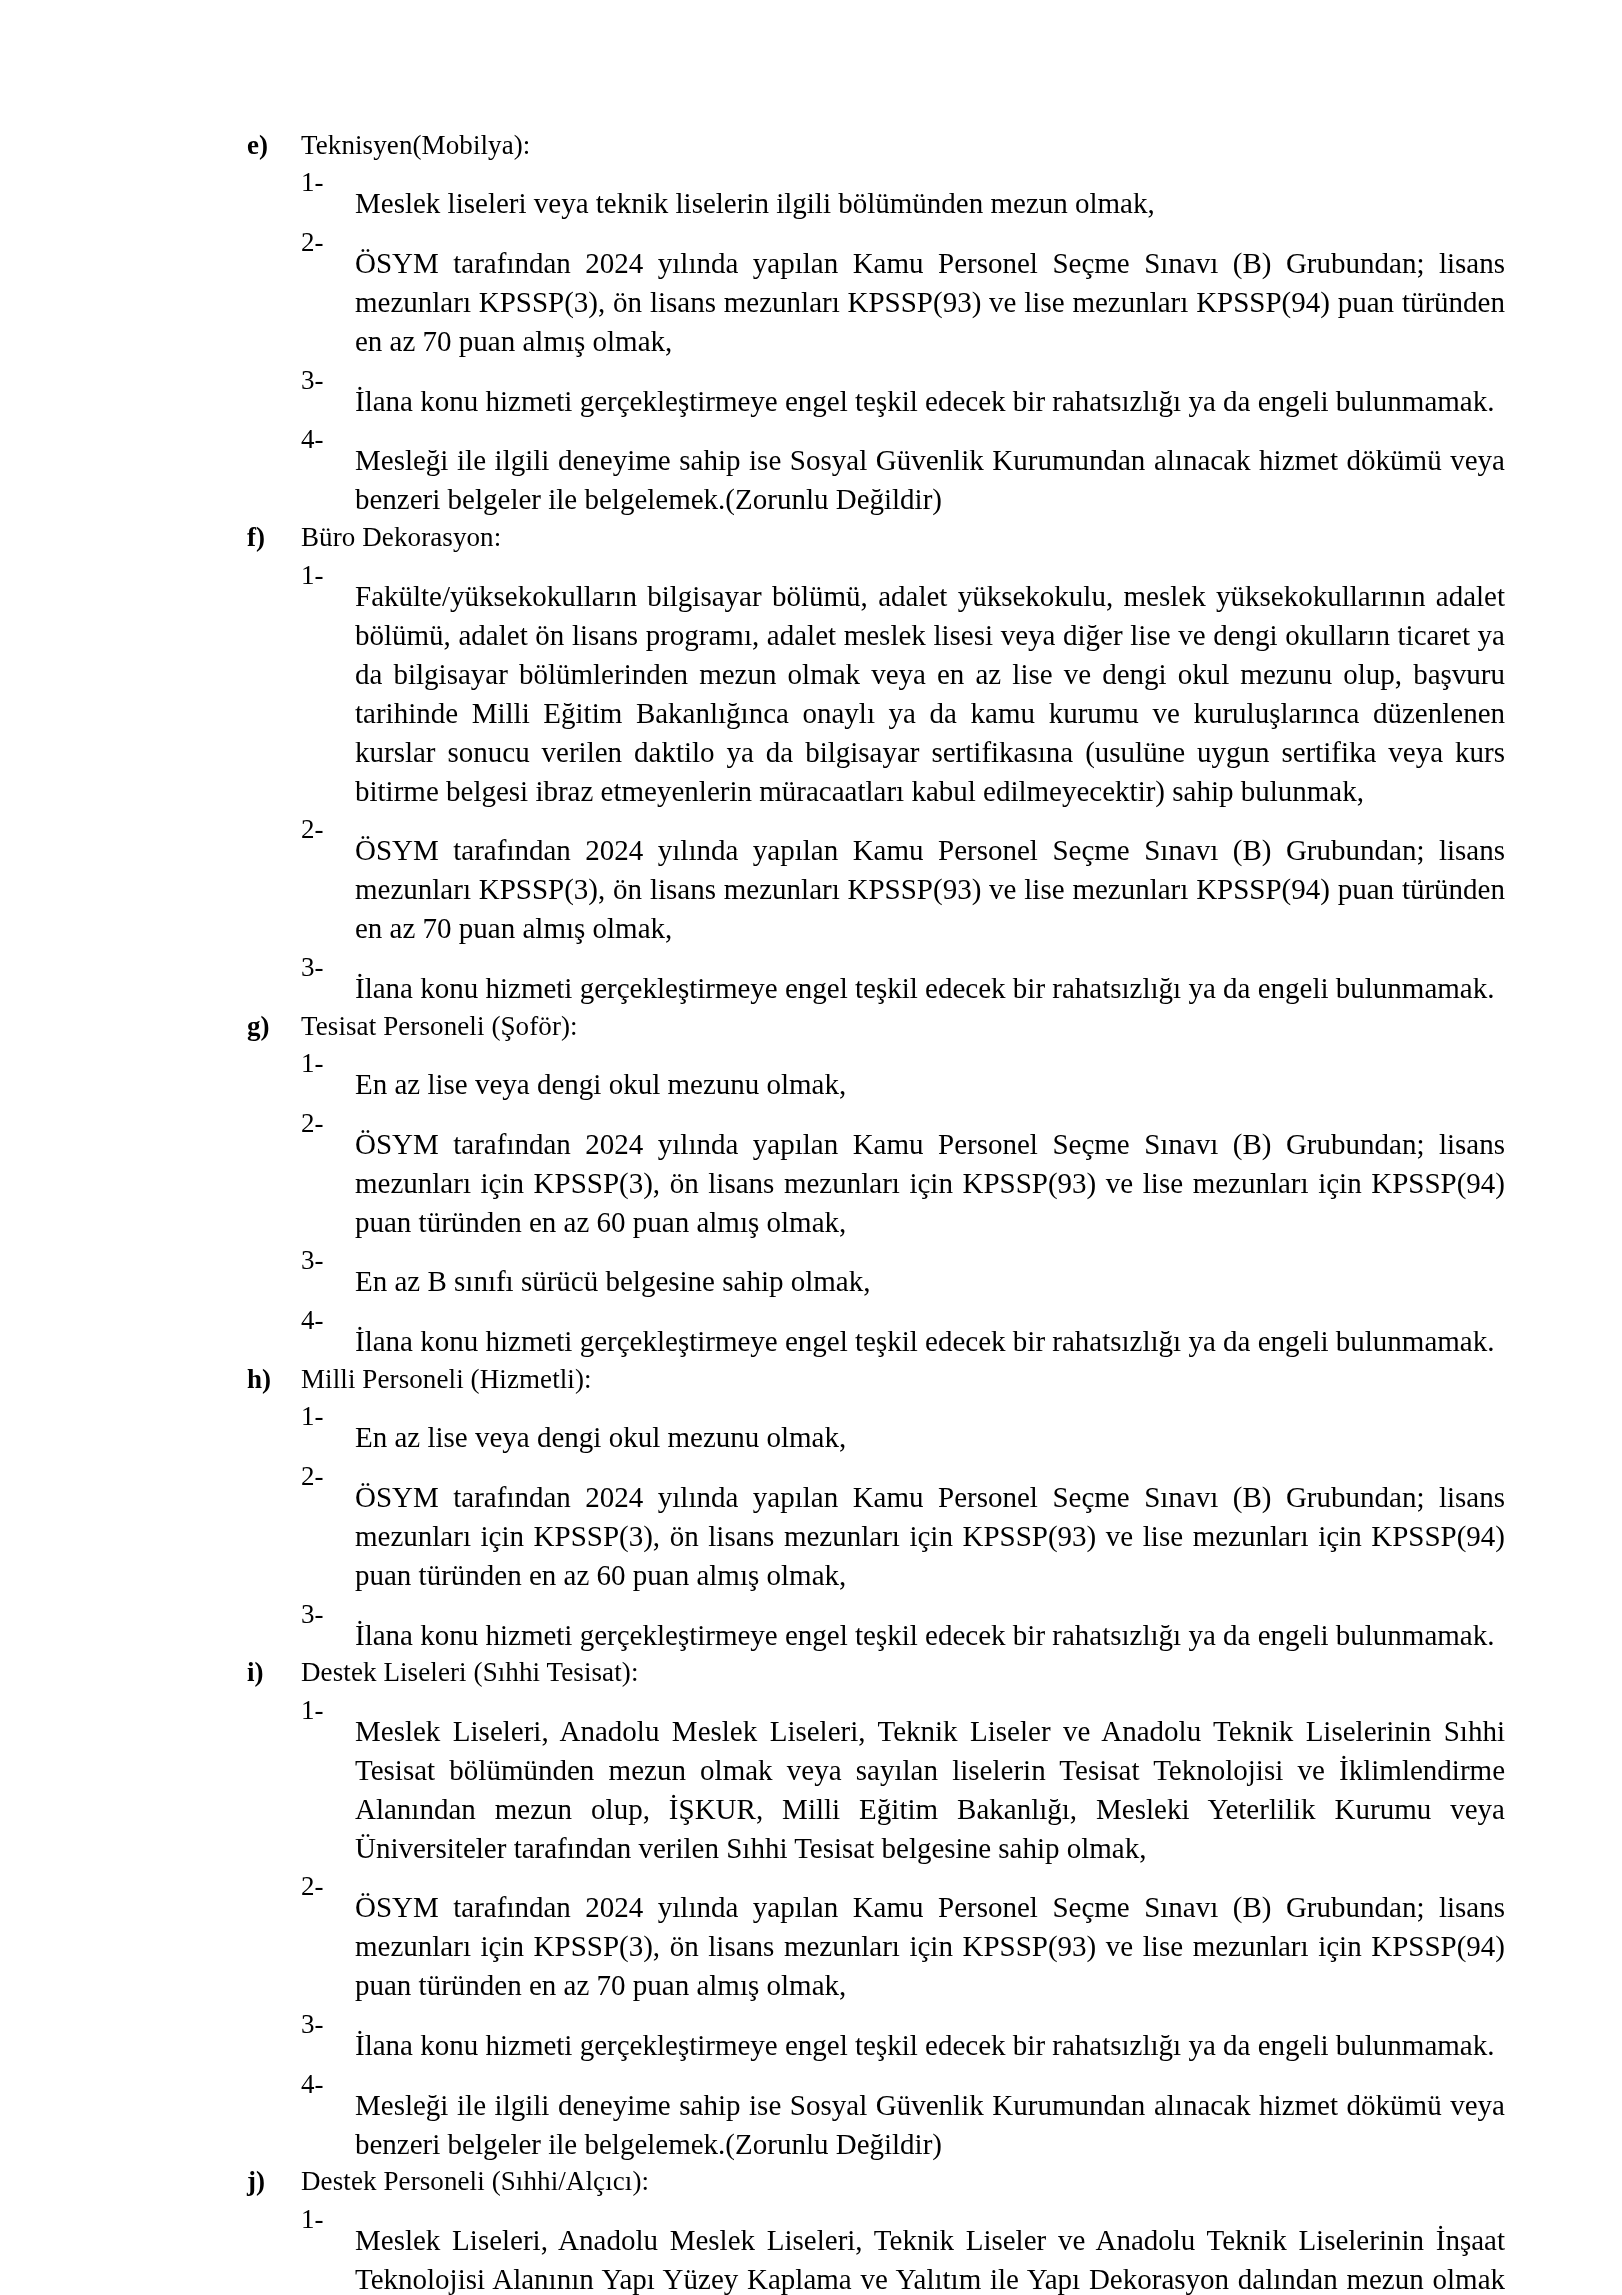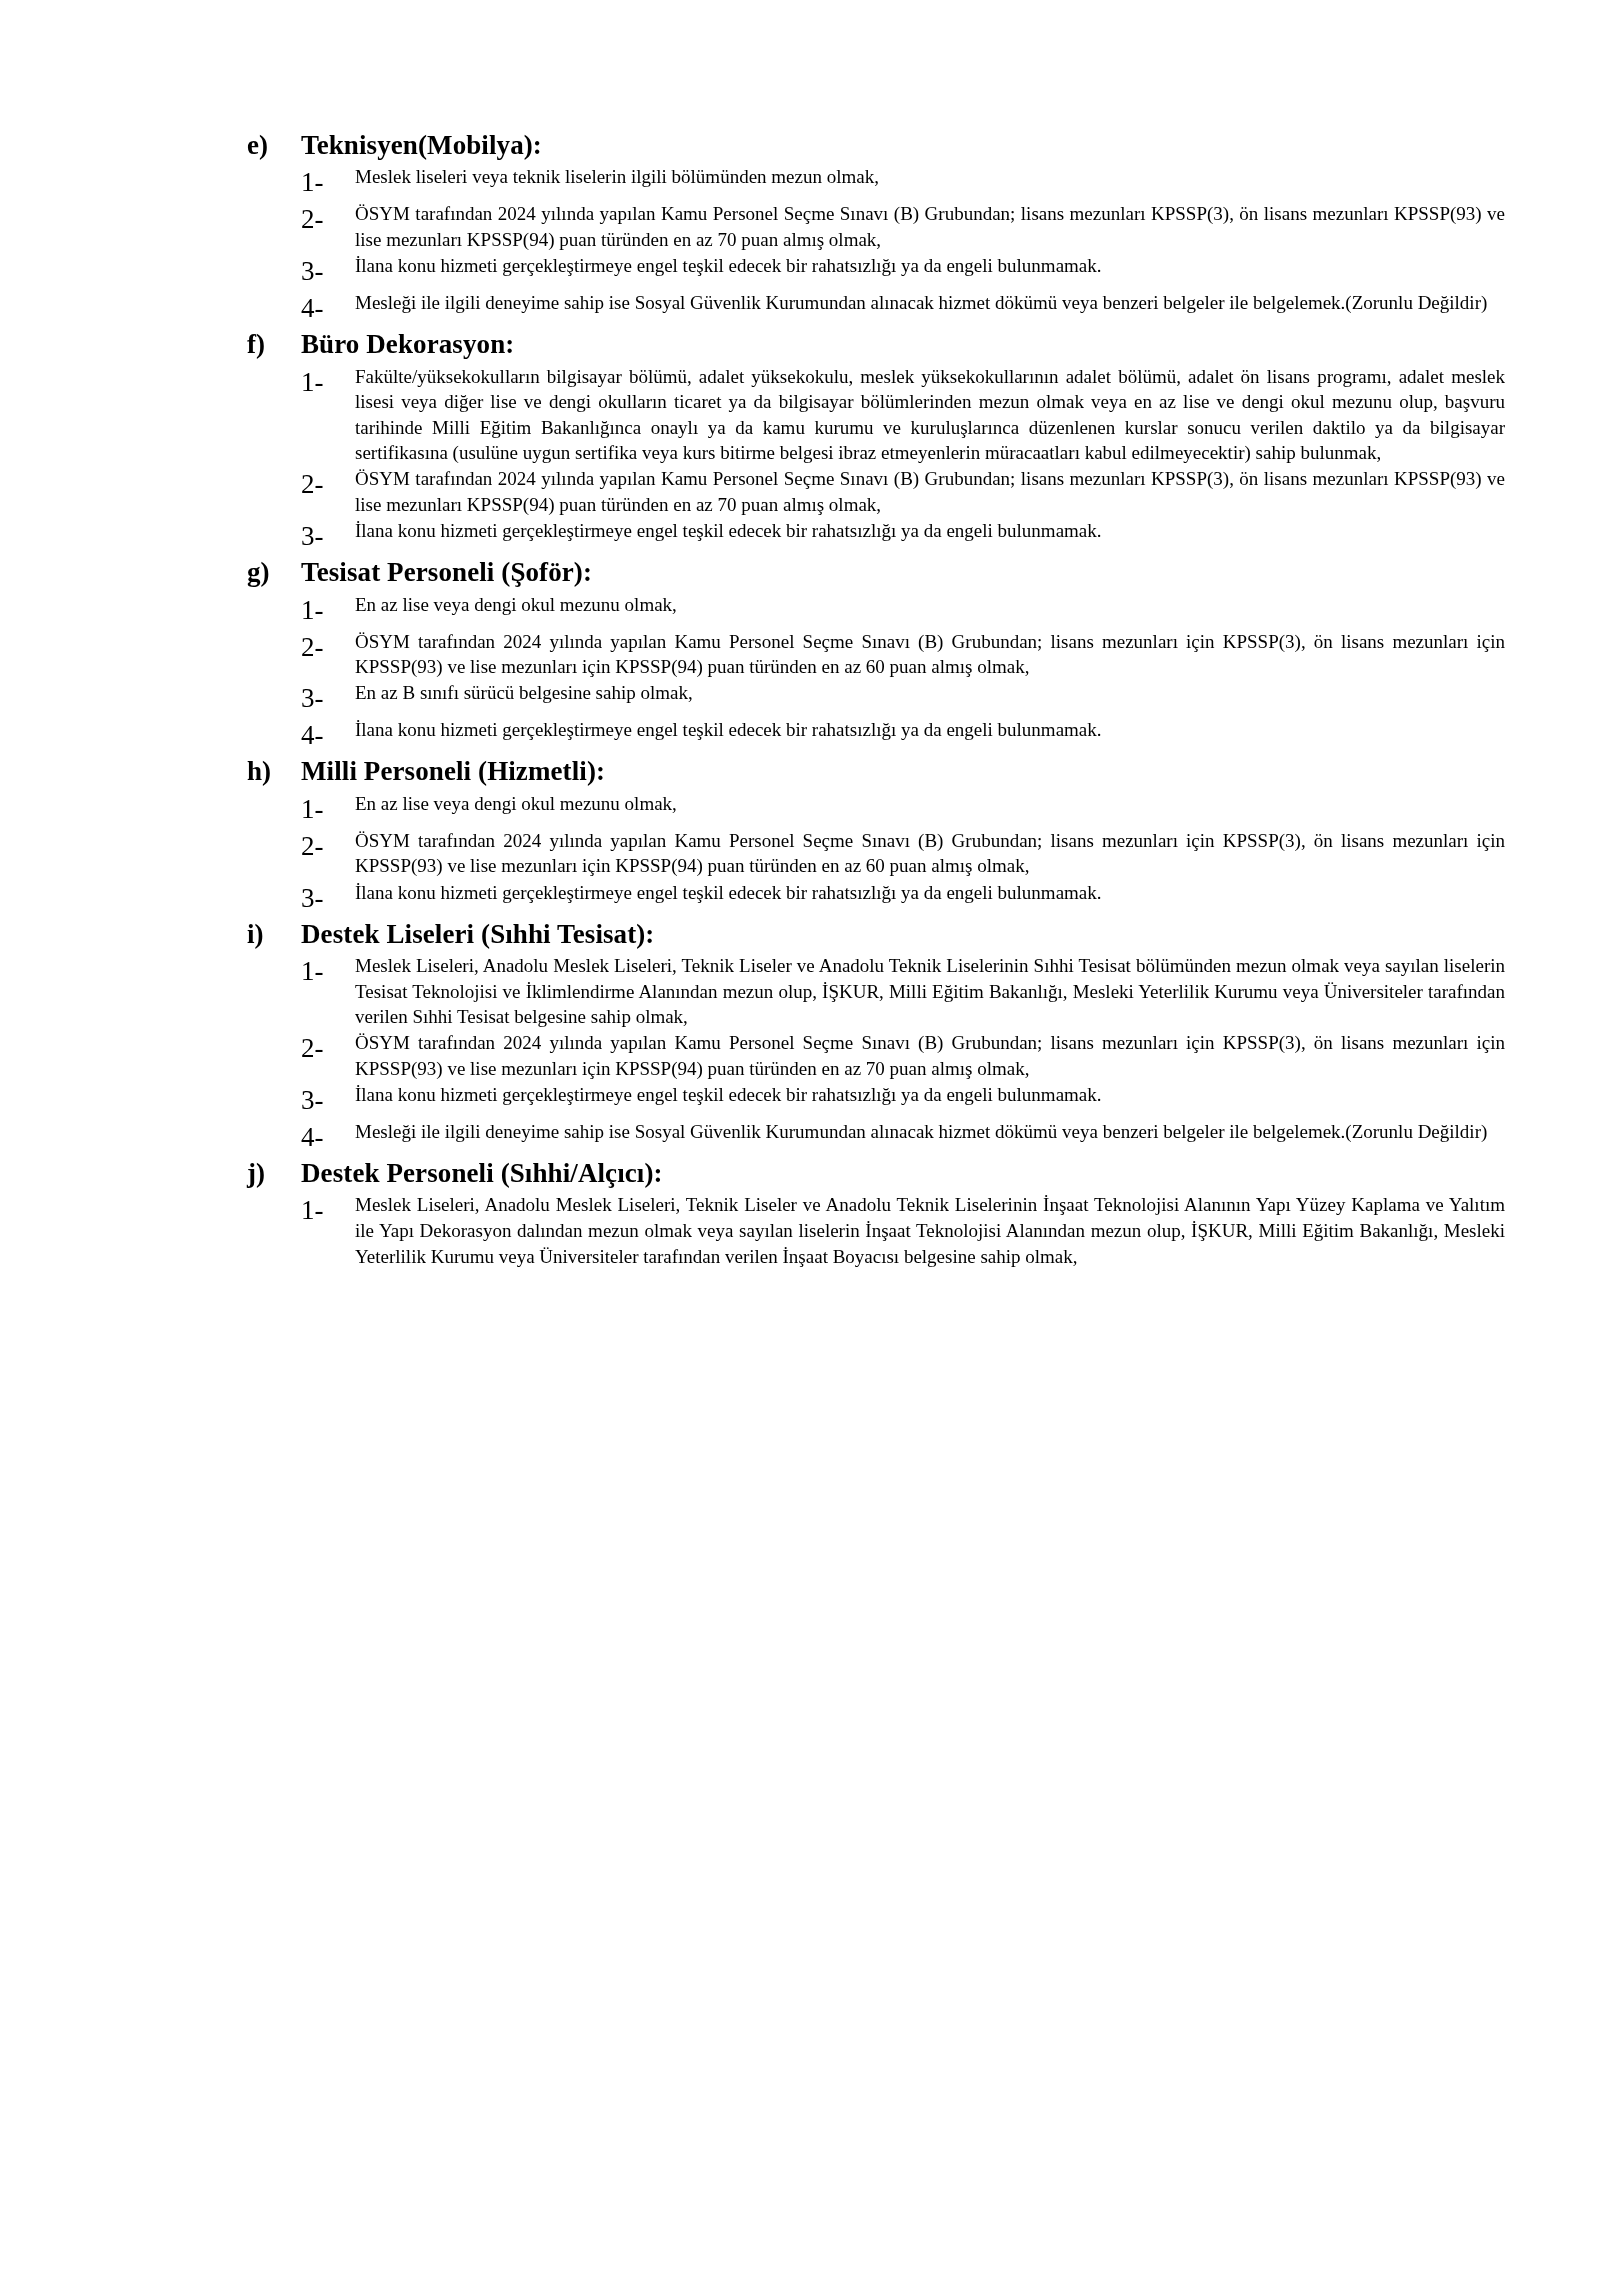--- a/index.html
+++ b/index.html
@@ -34,21 +34,21 @@
     font-weight: bold;
     line-height: 1.30;
     margin: 0 0 1.3px 0;
   }
   .group-marker {
     flex: 0 0 54px;
     font-weight: bold;
     font-size: 27px;
   }
   .group-title {
-    font-weight: bold;
+    font-weight: normal;
     font-size: 27px;
     letter-spacing: 0.1px;
   }
 
   
   .items {
     margin: 0;
     padding: 0;
     list-style: none;
   }
@@ -63,23 +63,24 @@
     flex: 0 0 54px;
     margin-left: 54px;
     font-size: 27px;
     line-height: 1.345;
     white-space: nowrap;
   }
   .item-text {
     flex: 1 1 auto;
     text-align: justify;
     text-justify: inter-word;
-    font-size: 19px;
+    font-size: 29px;
     line-height: 1.345;
     hyphens: none;
+    margin-top: 20px;
   }
   .item-text.nojustify {
     text-align: left;
   }
 </style>
 </head>
 <body>
 
 <div class="page">
   <div class="doc-body">

